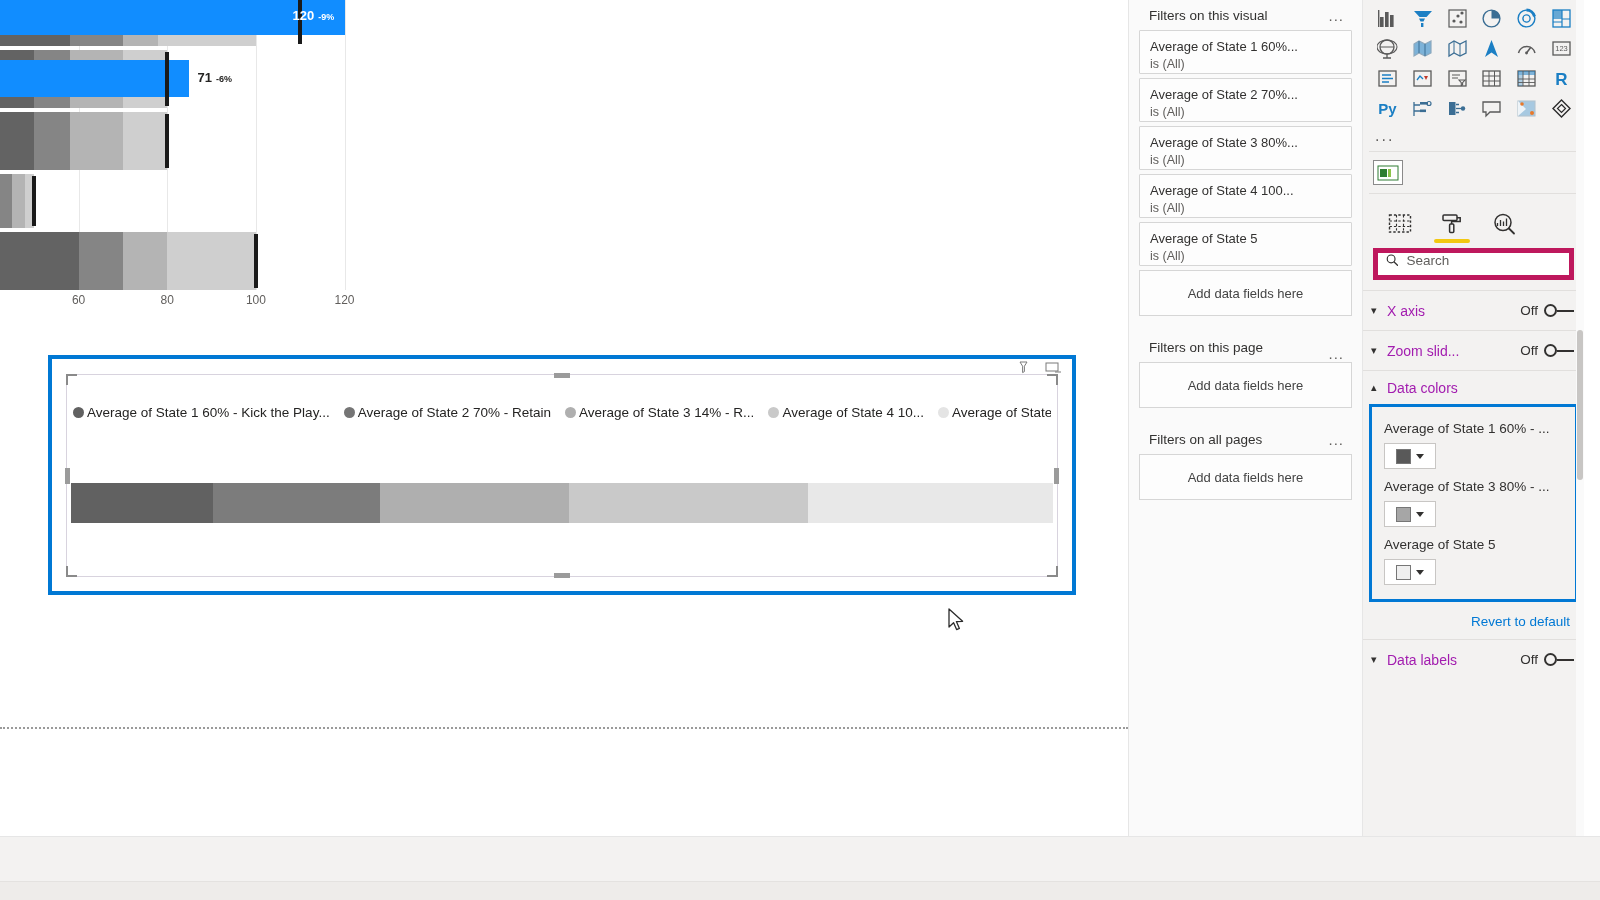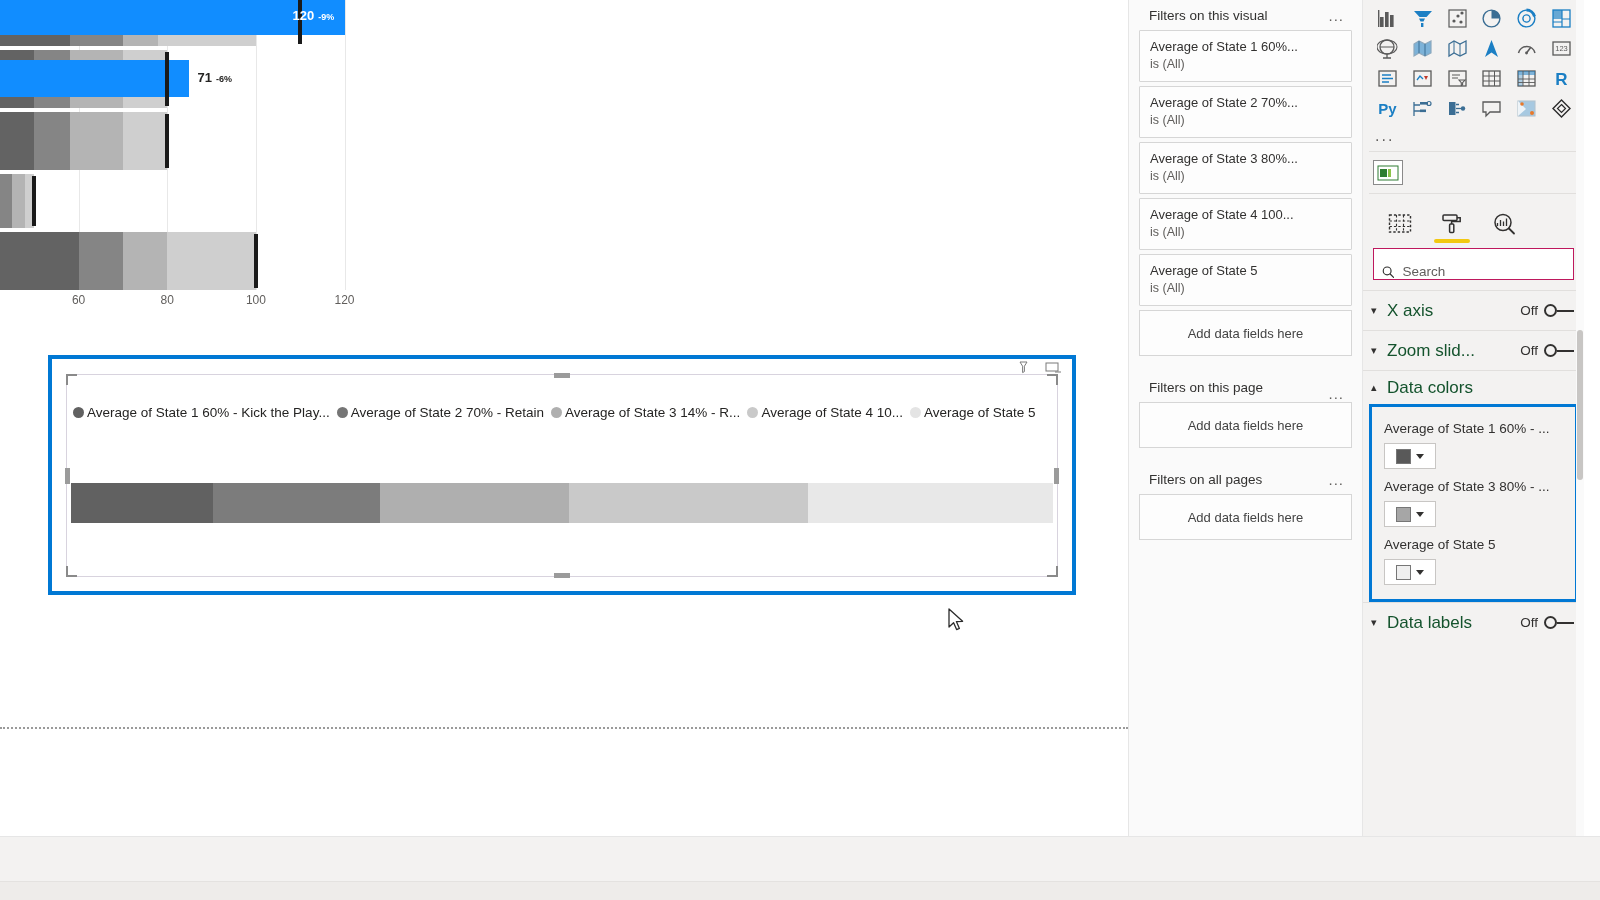--- a/index.html
+++ b/index.html
@@ -76,21 +76,21 @@
   }
   .corner.tl { border-right: none; border-bottom: none; }
   .corner.tr { border-left: none; border-bottom: none; }
   .corner.bl { border-right: none; border-top: none; }
   .corner.br { border-left: none; border-top: none; }
   .side-h { width: 16px; height: 5px; }
   .side-v { width: 5px; height: 16px; }
 
   .legend {
     position: absolute; left: 6px; top: 27px; right: 6px; height: 20px;
-    display: flex; align-items: center; gap: 0px;
+    display: flex; align-items: center; gap: 7px;
     font-size: 13.5px; color: #252423; white-space: nowrap; overflow: hidden;
   }
   .legend-item { display: flex; align-items: center; margin-right: 7px; }
   .legend-dot {
     width: 11px; height: 11px; border-radius: 50%; margin-right: 3px;
     flex: 0 0 auto;
   }
   .stacked-bar {
     position: absolute; left: 4px; top: 108px; right: 4px; height: 40px;
     display: flex;
@@ -108,21 +108,21 @@
   }
   .filter-group-title {
     font-size: 13.5px; color: #323130; margin: 8px 0 7px 10px;
     display: inline-block;
   }
   .filter-group-head { display: flex; justify-content: space-between; align-items: center;
     padding-right: 8px; }
   .ellipsis-btn { font-size: 15px; color: #605E5C; letter-spacing: 1px; cursor: default; }
   .filter-card {
     border: 1px solid #d6d6d6; background: #fdfdfd;
-    padding: 7px 10px 8px 10px; margin-bottom: 4px; border-radius: 1px;
+    padding: 7px 10px 0 10px; margin-bottom: 4px; border-radius: 1px;
   }
   .filter-card .fname { font-size: 13px; color: #323130; line-height: 17px;
     white-space: nowrap; overflow: hidden; }
   .filter-card .fval { font-size: 12.5px; color: #605E5C; line-height: 17px; margin-top: 1px; }
   .drop-zone {
     border: 1px solid #d6d6d6; background: #fdfdfd;
     height: 46px; display: flex; align-items: center; justify-content: center;
     font-size: 13px; color: #444; margin-bottom: 4px;
   }
 
@@ -151,35 +151,35 @@
     display: flex; gap: 22px; padding: 8px 0 0 22px; align-items: flex-end; height: 44px;
   }
   .ftab { position: relative; width: 30px; height: 32px;
     display: flex; align-items: center; justify-content: center; }
   .ftab.active::after {
     content: ""; position: absolute; bottom: -3px; left: -3px; right: -3px;
     height: 4px; background: #F2C811; border-radius: 2px;
   }
   .search-wrap { padding: 8px 10px 10px 10px; }
   .search-box {
-    height: 32px; background: #fff; border: 1px solid #be185d;
-    display: flex; align-items: flex-end; padding: 0 8px; gap: 8px;
+    height: 32px; background: #fff; border: 5px solid #be185d;
+    display: flex; align-items: flex-start; padding: 0 8px; gap: 8px;
   }
   .search-box input {
     border: none; outline: none; font-size: 13.5px; color: #323130;
     background: transparent; width: 100%; font-family: "Liberation Sans", sans-serif;
   }
   .search-box input::placeholder { color: #605E5C; }
 
   .fmt-row {
     display: flex; align-items: center; padding: 0 10px 0 8px;
     height: 40px; border-top: 1px solid #e1dfdd;
   }
   .chev { width: 16px; color: #323130; font-size: 11px; flex: 0 0 auto; }
-  .fmt-label { font-size: 17px; color: #14532d; flex: 1;
+  .fmt-label { font-size: 14px; color: #a21caf; flex: 1;
     white-space: nowrap; overflow: hidden; }
   .toggle { display: flex; align-items: center; gap: 6px; }
   .toggle-text { font-size: 13.5px; color: #323130; }
   .toggle-ui { display: flex; align-items: center; }
   .toggle-knob {
     width: 13px; height: 13px; border-radius: 50%;
     border: 2px solid #323130; background: #f3f2f1;
   }
   .toggle-track { width: 17px; height: 2px; background: #323130; }
 
@@ -648,20 +648,21 @@
         </div>
         <div class="dc-item">
           <div class="dc-name">Average of State 5</div>
           <div class="dc-picker">
             <span class="dc-swatch" style="background: rgb(239, 239, 239);"></span>
             <span class="dc-caret"></span>
           </div>
         </div>
       </div>
 
+    <div class="revert">Revert to default</div>
 
     <div class="fmt-row">
       <span class="chev">▾</span>
       <span class="fmt-label">Data labels</span>
       <span class="toggle">
         <span class="toggle-text">Off</span>
         <span class="toggle-ui">
           <span class="toggle-knob"></span>
             <span class="toggle-track"></span>
         </span>

